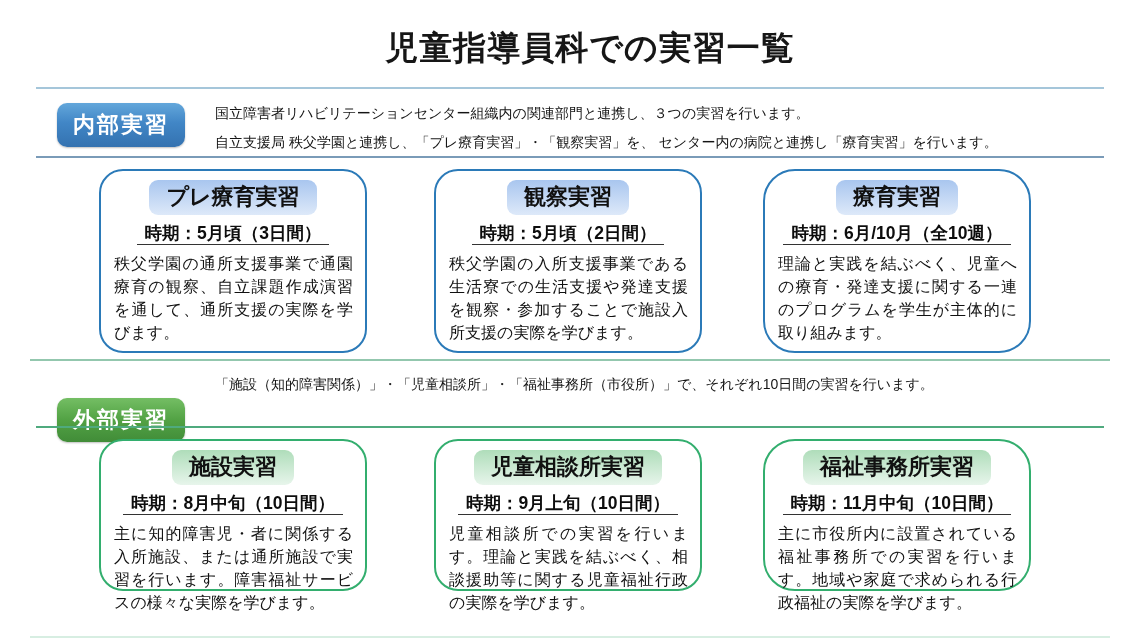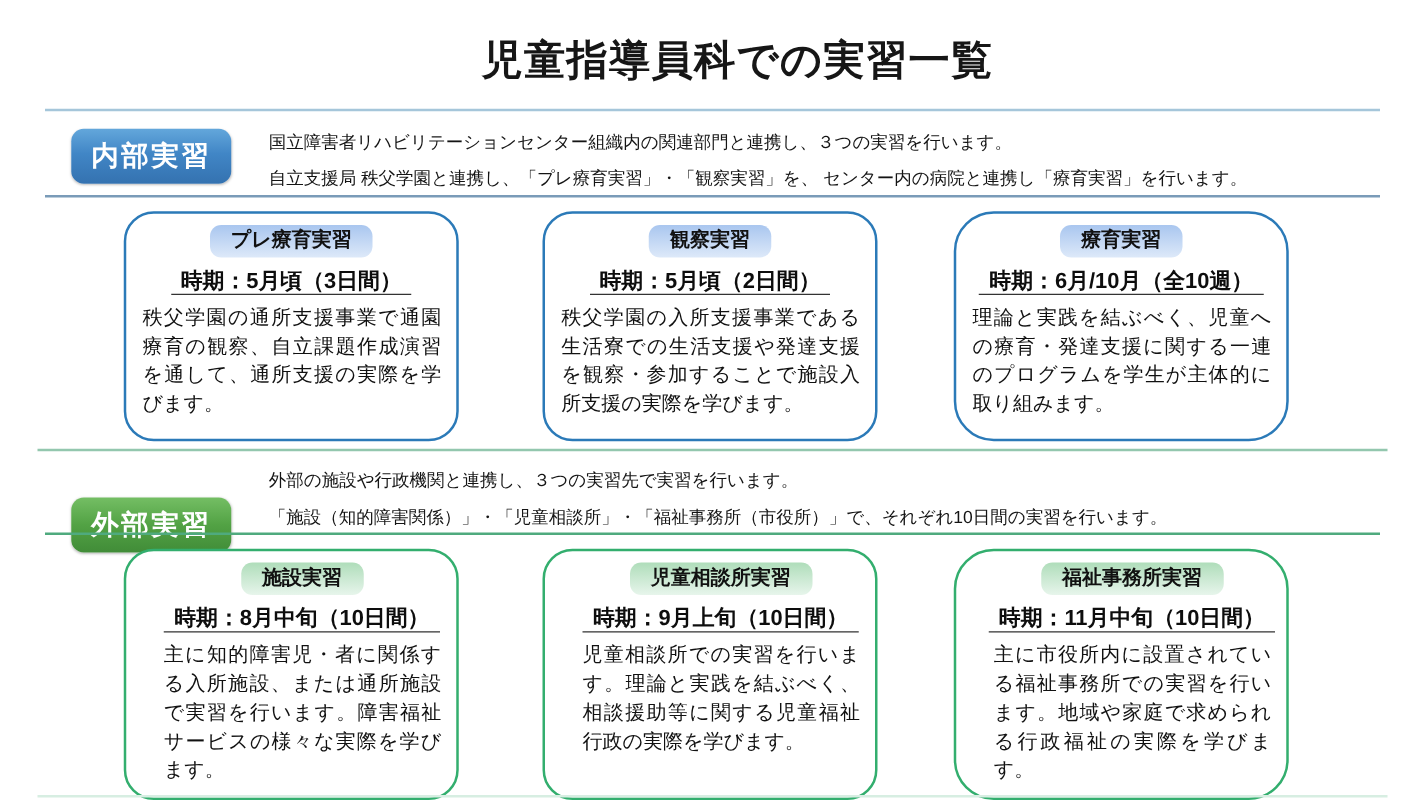--- a/index.html
+++ b/index.html
@@ -29,28 +29,28 @@
 
   .desc { position:absolute; left:215px; font-size:14px; line-height:28.5px; white-space:nowrap; color:#141414; }
   .desc.internal { top:99px; }
   .desc.external { top:370px; }
 
   .card {
     position:absolute; width:268px; background:#ffffff;
     border-radius:24px; box-sizing:border-box;
   }
   .card.blue  { border:2.5px solid #2b7ab8; top:169px; height:184px; }
-  .card.green { border:2.5px solid #33ae6e; top:439px; height:201px;padding-left:17px; }
+  .card.green { border:2.5px solid #33ae6e; top:439px; height:152px; }
   .card.c1 { left:99px; }
   .card.c2 { left:434px; }
   .card.c3 { left:763px;border-radius:32px; }
 
   .card-title {
     margin:9px auto 0; width:fit-content; padding:2px 17px 3px;
-    border-radius:9px; font-size:16px; font-weight:bold; color:#111; text-align:center;
+    border-radius:9px; font-size:22px; font-weight:bold; color:#111; text-align:center;
   }
   .blue  .card-title { background:linear-gradient(180deg,#a9c6ef 0%,#dde9f9 100%); }
   .green .card-title { background:linear-gradient(180deg,#afddba 0%,#e7f5eb 100%); }
 
   .card-period { margin-top:6px; text-align:center; font-size:17.5px; font-weight:bold; color:#0d0d0d; }
   .card-period span { border-bottom:1.8px solid #333; padding:0 8px 1px; }
 
   .card-body {
     margin:7px 12px 0 13px; font-size:16px; line-height:23px;
     text-align:justify; color:#111;
@@ -93,21 +93,20 @@
     <div class="card-period">
       <span>時期：6月/10月（全10週）</span>
     </div>
     <div class="card-body">理論と実践を結ぶべく、児童への療育・発達支援に関する一連のプログラムを学生が主体的に取り組みます。</div>
   </div>
 
   <div class="divider hr-between"></div>
 
   <div class="badge external">外部実習</div>
   <div class="desc external">
-    <div>外部の施設や行政機関と連携し、３つの実習先で実習を行います。</div>
     <div>「施設（知的障害関係）」・「児童相談所」・「福祉事務所（市役所）」で、それぞれ10日間の実習を行います。</div>
   </div>
   <div class="divider hr-external"></div>
 
   <div class="card green c1">
     <div class="card-title">施設実習</div>
     <div class="card-period">
       <span>時期：8月中旬（10日間）</span>
     </div>
     <div class="card-body">主に知的障害児・者に関係する入所施設、または通所施設で実習を行います。障害福祉サービスの様々な実際を学びます。</div>

